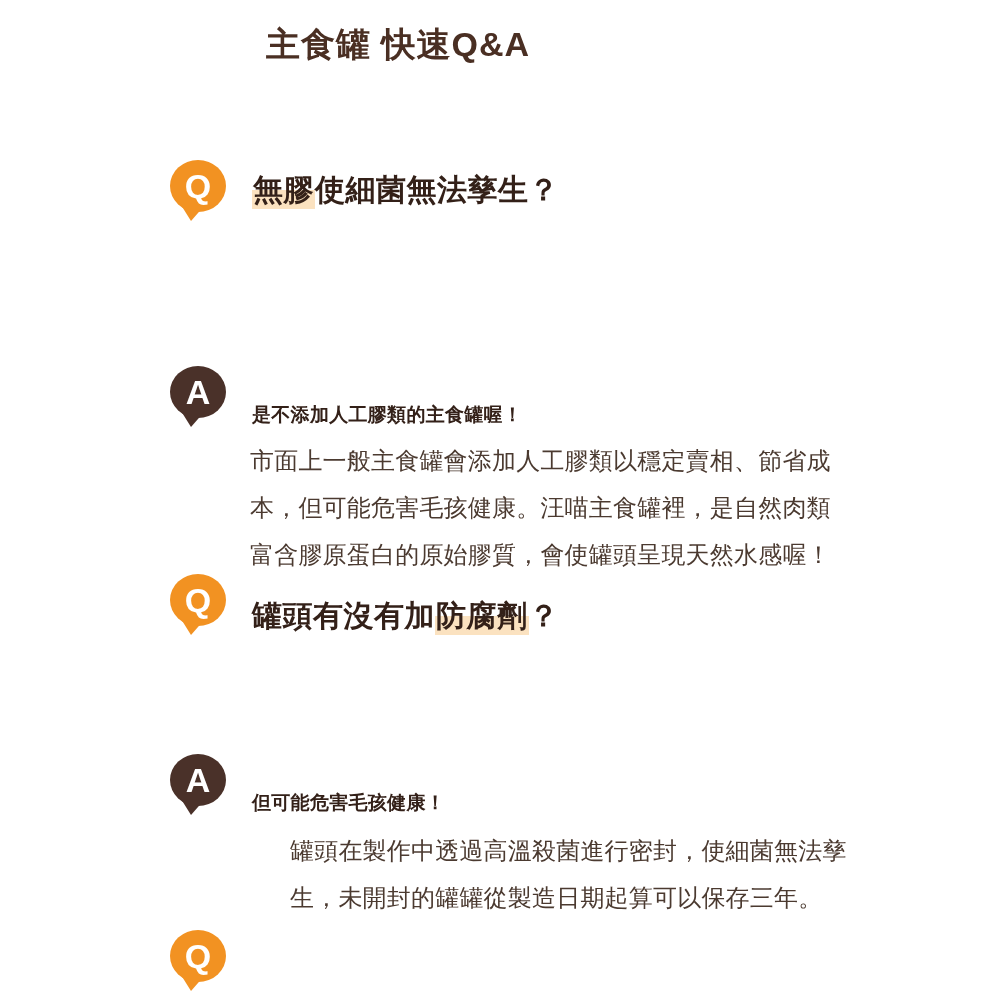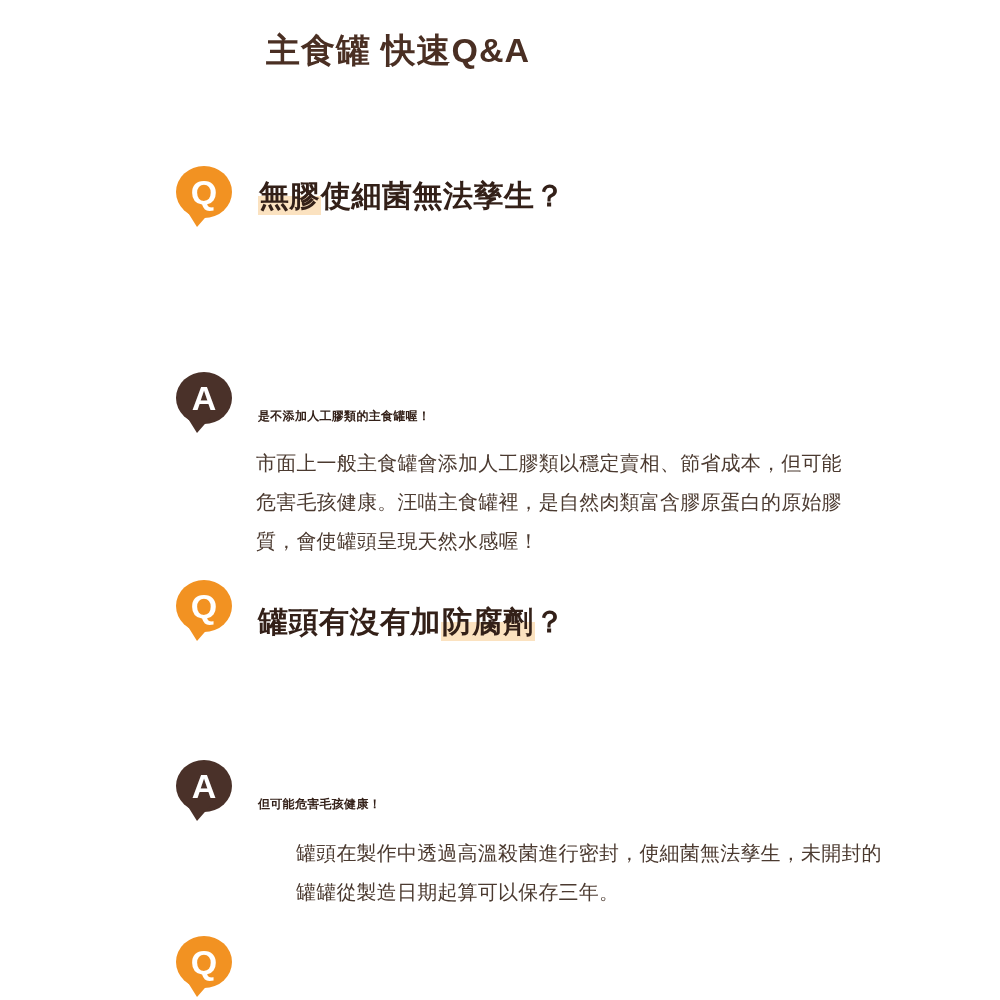--- a/index.html
+++ b/index.html
@@ -11,21 +11,21 @@
     height: 1000px;
     background: #ffffff;
     font-family: "Liberation Sans", "DejaVu Sans", sans-serif;
     overflow: hidden;
   }
   .page {
     position: relative;
     width: 796px;
     height: 1000px;
     box-sizing: border-box;
-    padding: 6px;
+    padding: 0;
   }
   .title {
     text-align: center;
     font-size: 34px;
     font-weight: bold;
     color: #4a2f23;
     letter-spacing: 1px;
     padding-top: 22px;
     padding-bottom: 6px;
   }
@@ -92,32 +92,32 @@
   }
 
   
   .a-row {
     position: relative;
   }
   .a-head {
     position: absolute;
     left: 252px;
     top: 26px;
-    font-size: 12px;
+    font-size: 19px;
     font-weight: bold;
     color: #332018;
     letter-spacing: 0.3px;
     white-space: nowrap;
   }
   .a-body {
     position: absolute;
     left: 250px;
     top: 62px;
     width: 600px;
-    font-size: 20px;
+    font-size: 24px;
     line-height: 1.95;
     color: #4b3a30;
     letter-spacing: 0.2px;
   }
 </style>
 </head>
 <body>
 
 <div class="page">
 

